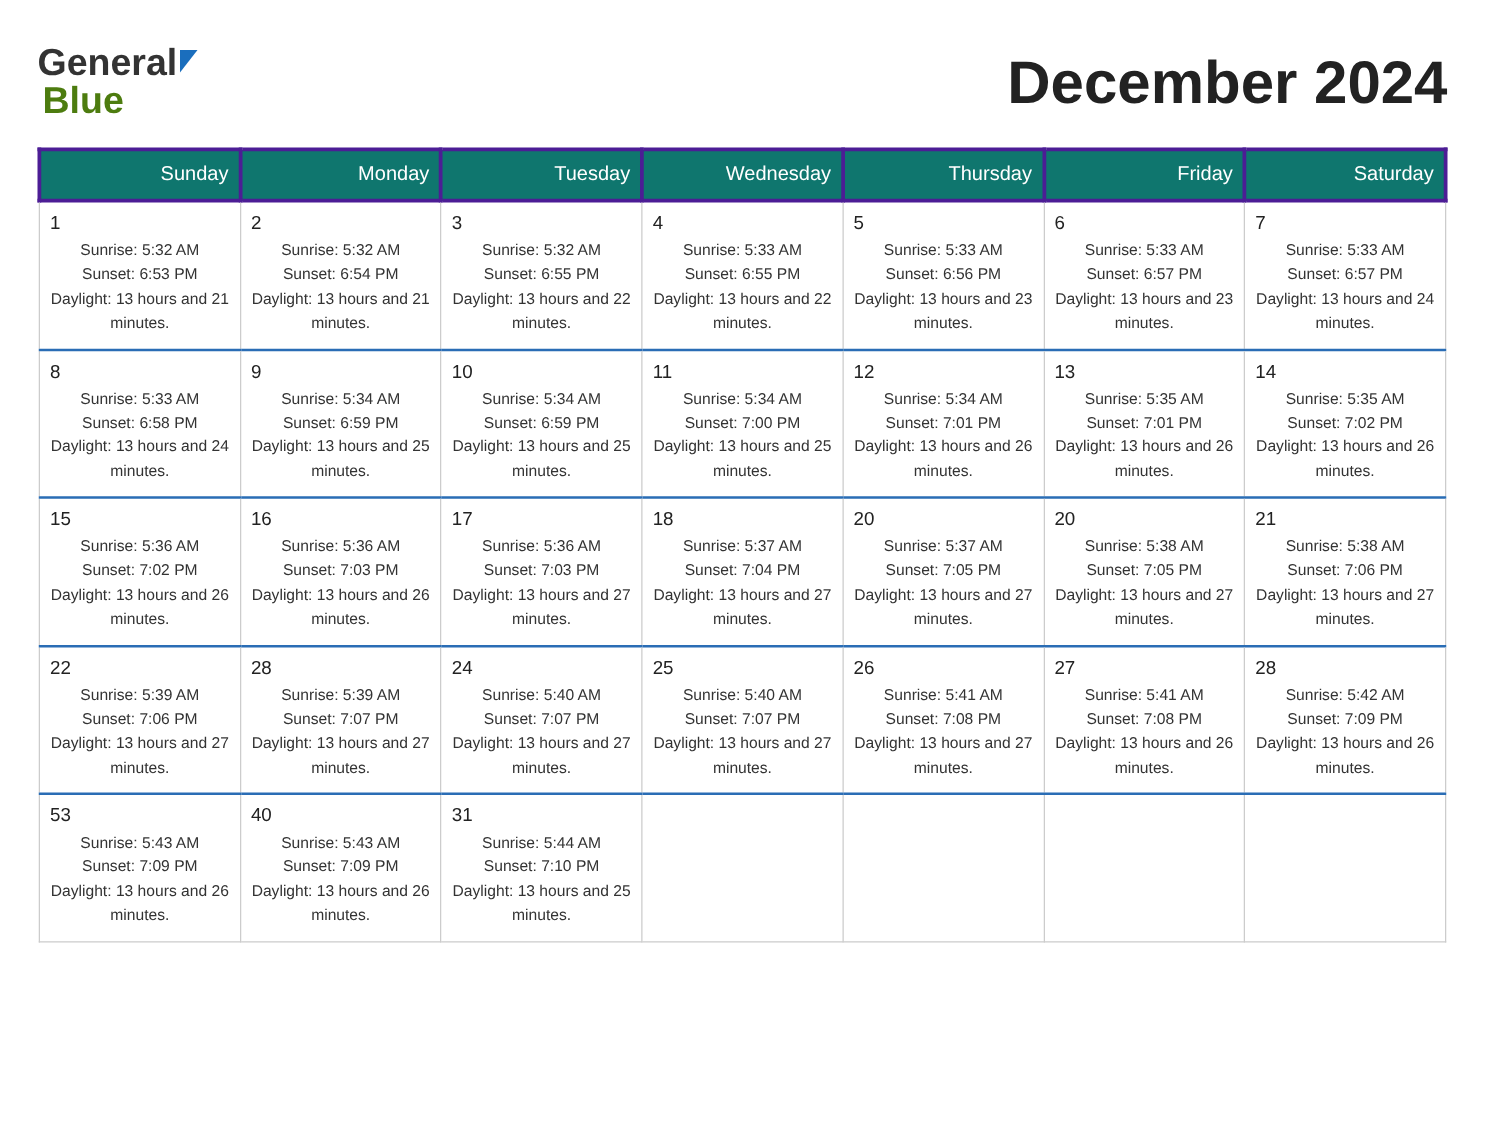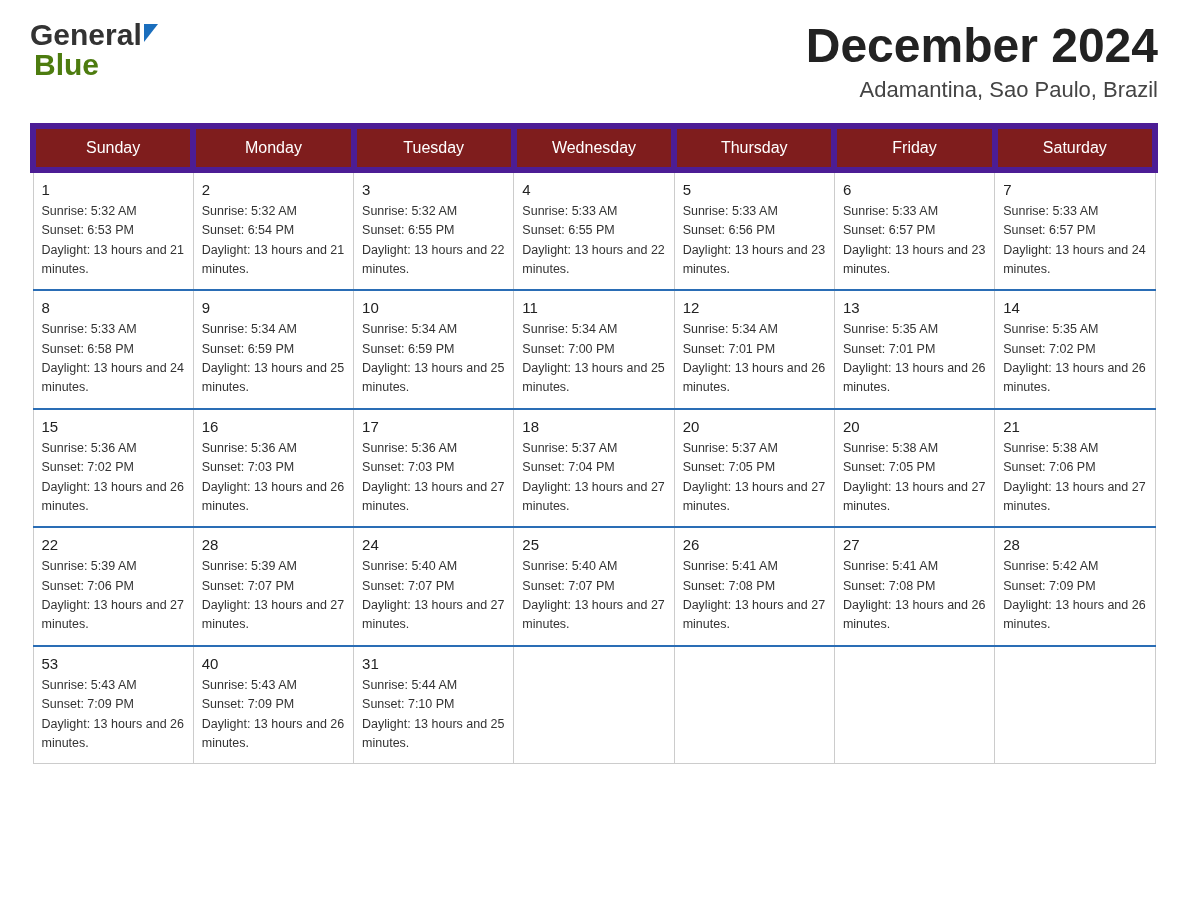--- a/index.html
+++ b/index.html
@@ -6,22 +6,23 @@
     body {
       font-family: Arial, sans-serif;
       background: #fff;
       padding: 20px 30px;
       width: 1188px;
       min-height: 918px;
     }
     .header-area {
       display: flex;
       justify-content: space-between;
-      align-items: flex-start;
+      align-items: center;
       margin-bottom: 20px;
+      margin-top: 16px;
     }
     .title-area {
       text-align: right;
     }
     .title-area h1 {
       font-size: 48px;
       font-weight: bold;
       color: #222;
       line-height: 1.1;
     }
@@ -30,27 +31,27 @@
       font-weight: normal;
       color: #444;
       margin-top: 4px;
     }
     .calendar-table {
       width: 100%;
       border-collapse: collapse;
       table-layout: fixed;
     }
     .calendar-table th {
-      background-color: #7f1d1d;
+      background-color: #0f766e;
       color: #fff;
       font-size: 16px;
       font-weight: normal;
       padding: 10px 8px;
-      text-align: center;
-      border: 6px solid #4c1d95;
+      text-align: right;
+      border: 3px solid #4c1d95;
     }
     .calendar-table td {
       vertical-align: top;
       padding: 8px 8px 10px 8px;
       border: 1px solid #ccc;
       border-top: 2px solid #2a6db5;
       font-size: 12.5px;
       color: #333;
       height: 110px;
     }
@@ -62,20 +63,21 @@
       font-size: 15px;
       font-weight: normal;
       color: #222;
       margin-bottom: 4px;
       display: block;
     }
     .day-info {
       line-height: 1.55;
       font-size: 12.5px;
       color: #333;
+      text-align: center;
     }
     .logo-container {
       display: flex;
       align-items: center;
     }
     .logo-word-general {
       font-size: 30px;
       font-weight: bold;
       color: #333;
     }
@@ -106,21 +108,20 @@
         <span class="logo-word-general">General</span>
         <span class="logo-triangle"></span>
       </div>
       <div style="margin-top: -2px; padding-left: 4px;">
         <span class="logo-word-blue">Blue</span>
       </div>
     </div>
   </div>
   <div class="title-area">
     <h1>December 2024</h1>
-    <h2>Adamantina, Sao Paulo, Brazil</h2>
   </div>
 </div>
 
 <table class="calendar-table">
   <thead>
     <tr>
       <th>Sunday</th>
       <th>Monday</th>
       <th>Tuesday</th>
       <th>Wednesday</th>

